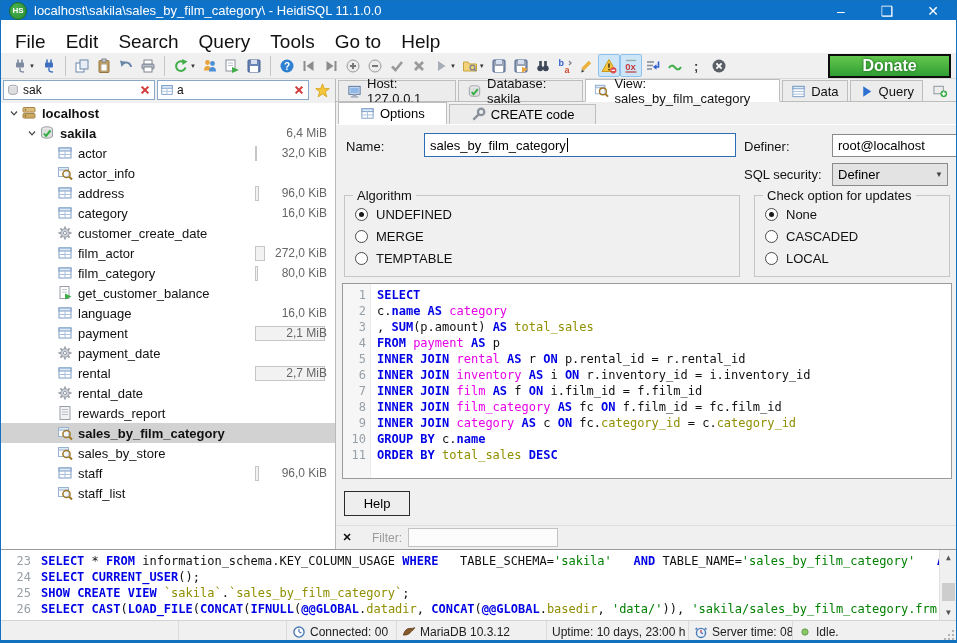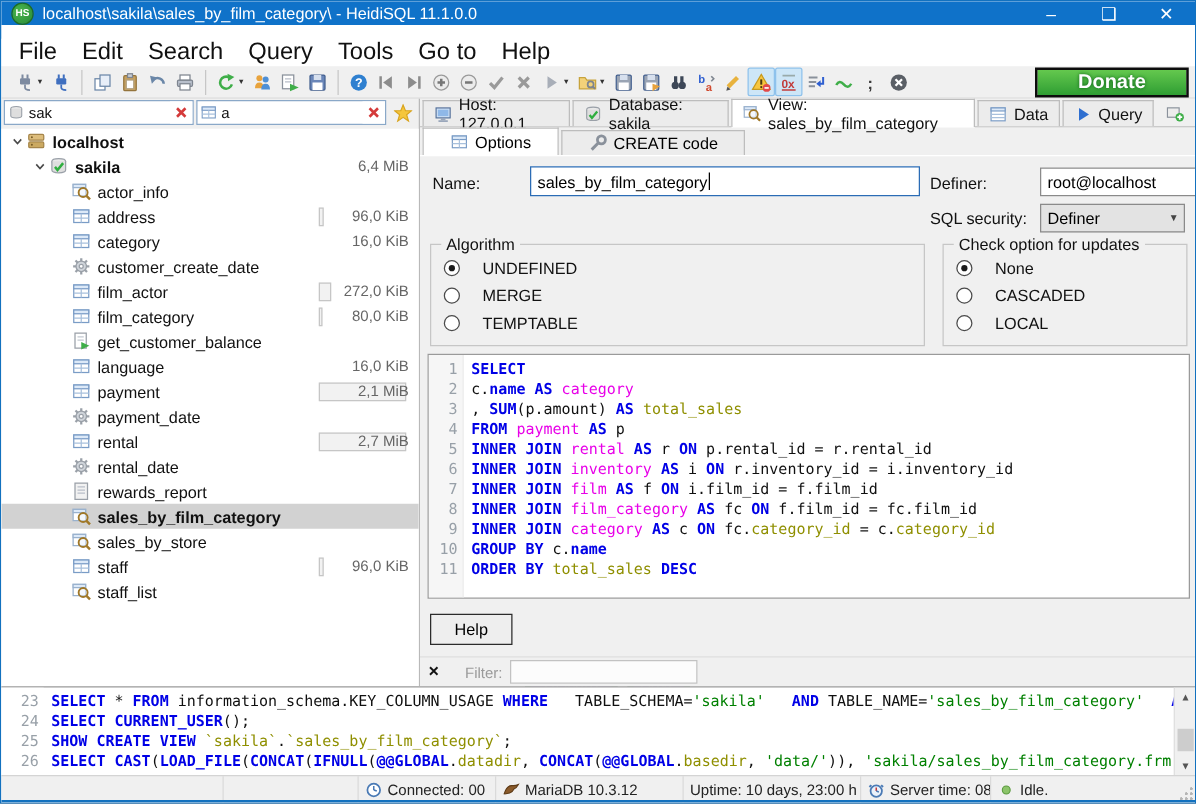--- a/index.html
+++ b/index.html
@@ -52,21 +52,21 @@
   .pane{position:absolute;top:45px;left:0;right:0;bottom:0;background:#f0f0f0;border-top:1px solid #fff;}
   .fld-label{position:absolute;font-size:13px;color:#111;}
   .name-input{position:absolute;left:88px;top:8px;width:312px;height:24px;background:#fff;border:1px solid #2b6cb5;font-size:13px;display:flex;align-items:center;padding-left:5px;}
   .caret{display:inline-block;width:1px;height:14px;background:#000;margin-left:1px;}
   .combo{position:absolute;height:23px;border:1px solid #8a8a8a;font-size:13px;display:flex;align-items:center;padding-left:5px;}
   .combo .dd{margin-left:auto;width:16px;text-align:center;font-size:8px;color:#444;}
   .combo.white{background:#fff;}
   .combo.gray{background:#e3e3e3;}
   .groupbox{position:absolute;border:1px solid #c6c6c6;}
   .gb-title{position:absolute;top:-8px;left:8px;background:#f0f0f0;padding:0 4px;font-size:13px;color:#111;}
-  .radio-row{position:absolute;display:flex;align-items:center;gap:18px;font-size:13px;color:#111;}
+  .radio-row{position:absolute;display:flex;align-items:center;gap:8px;font-size:13px;color:#111;}
   .radio{width:13px;height:13px;border:1px solid #4a4a4a;border-radius:50%;background:#fff;position:relative;flex:none;}
   .radio.checked::after{content:"";position:absolute;inset:3px;background:#1a1a1a;border-radius:50%;}
   .editor{position:absolute;left:6px;top:158px;width:610px;height:196px;background:#fff;border:1px solid #9a9a9a;font-family:"DejaVu Sans Mono",monospace;font-size:12px;display:flex;overflow:hidden;}
   .gutter{width:28px;background:#f6f6f6;border-right:1px solid #ececec;color:#98a0a8;text-align:right;padding:3px 4px 0 0;flex:none;}
   .codearea{padding:3px 0 0 6px;white-space:pre;overflow:hidden;}
   .cline,.gline{height:16px;line-height:16px;}
   .tok-kw{color:#0000e6;font-weight:bold;}
   .tok-tbl{color:#e800e8;}
   .tok-col{color:#8f8f00;}
   .tok-str{color:#008000;}
@@ -476,20 +476,37 @@
             <span class="tlabel">sakila</span>
             <span class="size-col">
               <span class="size-text">6,4 MiB</span>
             </span>
           </div>
           <div class="trow">
             <span style="width: 42px; flex: 0 0 auto;"></span>
             <span class="texp"></span>
             <span class="icon">
               <svg width="16" height="16" viewBox="0 0 16 16">
+                <rect x="2" y="3" width="12" height="10" fill="#fff" stroke="#7a9cc6"></rect>
+                <rect x="2" y="3" width="12" height="3" fill="#dce9f8" stroke="#7a9cc6"></rect>
+                <line x1="2" y1="9.5" x2="14" y2="9.5" stroke="#a8c0dc"></line>
+                <line x1="8" y1="6" x2="8" y2="13" stroke="#a8c0dc"></line>
+              </svg>
+            </span>
+            <span class="tlabel">actor</span>
+            <span class="size-col">
+              <span class="size-bar" style="width: 2px;"></span>
+              <span class="size-text">32,0 KiB</span>
+            </span>
+          </div>
+          <div class="trow">
+            <span style="width: 42px; flex: 0 0 auto;"></span>
+            <span class="texp"></span>
+            <span class="icon">
+              <svg width="16" height="16" viewBox="0 0 16 16">
                 <rect x="1.5" y="2.5" width="10" height="9" fill="#fff" stroke="#9ab2ce"></rect>
                 <rect x="1.5" y="2.5" width="10" height="2.6" fill="#dce9f8" stroke="#9ab2ce"></rect>
                 <circle cx="9.5" cy="9" r="3.6" fill="rgba(235,243,252,0.55)" stroke="#a07828" stroke-width="1.5"></circle>
                 <line x1="12.2" y1="11.7" x2="15" y2="14.5" stroke="#a07828" stroke-width="2"></line>
               </svg>
             </span>
             <span class="tlabel">actor_info</span>
           </div>
           <div class="trow">
             <span style="width: 42px; flex: 0 0 auto;"></span>

